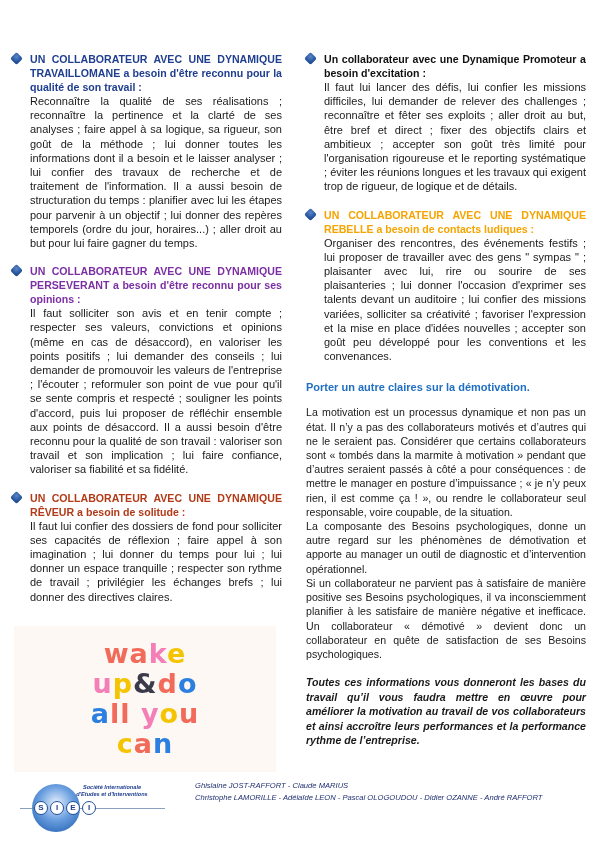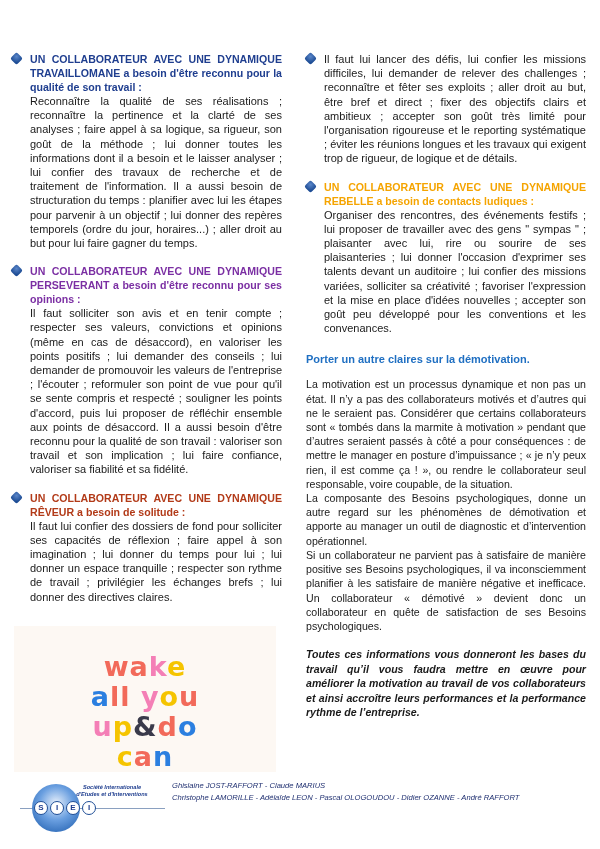--- a/index.html
+++ b/index.html
@@ -18,35 +18,35 @@
   .c-purple { color: #7b2fa3; }
   .c-red { color: #b23a18; }
   .c-black { color: #111111; }
   .c-orange { color: #f5a400; }
   .subtitle { font-weight: bold; color: #1f6fc2; font-size: 11px; margin: 18px 0 12px 0; }
   .para { font-size: 10.6px; line-height: 14.2px; text-align: justify; margin: 0; }
   .conclusion { font-weight: bold; font-style: italic; font-size: 10.6px; line-height: 14.6px;
                 text-align: justify; margin-top: 14px; }
   .poster { position: absolute; left: 14px; top: 626px; width: 262px; height: 146px;
             background: #fdf8f3; display: flex; flex-direction: column; align-items: center;
-            justify-content: flex-end; }
+            justify-content: center; }
   .poster .line { font-family: "DejaVu Sans", sans-serif; font-weight: bold; font-size: 27px;
                   line-height: 30px; letter-spacing: 1px; }
   .footer { position: absolute; left: 0; top: 780px; width: 600px; height: 60px; }
   .logo { position: absolute; left: 20px; top: 4px; width: 62px; height: 52px; }
   .logo-circle { position: absolute; left: 12px; top: 0; width: 48px; height: 48px; border-radius: 50%;
                  background: radial-gradient(circle at 50% 40%, #e8f0fb 0%, #6a9fe0 45%, #1656a8 100%); }
   .logo-line { position: absolute; left: 0; top: 24px; width: 145px; height: 1px; background: #8aa0c0; }
   .logo-letters { position: absolute; left: 14px; top: 17px; display: flex; gap: 2px; }
   .logo-letter { width: 12px; height: 12px; border-radius: 50%; background: #fff; color: #1f3e8f;
                  font-size: 8px; font-weight: bold; text-align: center; line-height: 12px;
                  border: 1px solid #1f4e96; }
   .company { position: absolute; left: 76px; top: 4px; font-size: 5.6px; font-style: italic;
              font-weight: bold; color: #1f3e8f; text-align: center; line-height: 7px; width: 72px; }
-  .authors { position: absolute; left: 172px; top: 0; font-size: 7.6px; font-style: italic;
+  .authors { position: absolute; left: 195px; top: 0; font-size: 7.6px; font-style: italic;
              color: #1f2f70; line-height: 12px; }
 </style>
 </head>
 <body>
 
 <div class="col col-left">
   <div class="section">
     <span class="bullet"></span>
     <div class="heading c-blue">UN COLLABORATEUR AVEC UNE DYNAMIQUE TRAVAILLOMANE a besoin d'être reconnu pour la qualité de son travail :</div>
     <div class="body">Reconnaître la qualité de ses réalisations ; reconnaître la pertinence et la clarté de ses analyses ; faire appel à sa logique, sa rigueur, son goût de la méthode ; lui donner toutes les informations dont il a besoin et le laisser analyser ; lui confier des travaux de recherche et de traitement de l'information. Il a aussi besoin de structuration du temps : planifier avec lui les étapes pour parvenir à un objectif ; lui donner des repères temporels (ordre du jour, horaires...) ; aller droit au but pour lui faire gagner du temps.</div>
@@ -61,33 +61,34 @@
     <div class="heading c-red">UN COLLABORATEUR AVEC UNE DYNAMIQUE RÊVEUR a besoin de solitude :</div>
     <div class="body">Il faut lui confier des dossiers de fond pour solliciter ses capacités de réflexion ; faire appel à son imagination ; lui donner du temps pour lui ; lui donner un espace tranquille ; respecter son rythme de travail ; privilégier les échanges brefs ; lui donner des directives claires.</div>
   </div>
 </div>
 
 <div class="poster">
   <div class="line">
     <span style="color:#f26a5a">w</span><span style="color:#f26a5a">a</span><span style="color:#f47fb6">k</span><span style="color:#f5c400">e</span>
   </div>
   <div class="line">
-    <span style="color:#2b7fe0">a</span><span style="color:#f26a5a">ll</span>&nbsp;<span style="color:#f47fb6">y</span><span style="color:#f5c400">o</span><span style="color:#f26a5a">u</span>
+    <span style="color:#f47fb6">u</span><span style="color:#f5c400">p</span><span style="color:#3a3a4a">&amp;</span><span style="color:#f26a5a">d</span><span style="color:#2b7fe0">o</span>
   </div>
   <div class="line">
-    <span style="color:#f47fb6">u</span><span style="color:#f5c400">p</span><span style="color:#3a3a4a">&amp;</span><span style="color:#f26a5a">d</span><span style="color:#2b7fe0">o</span>
+    <span style="color:#2b7fe0">a</span><span style="color:#f26a5a">ll</span>&nbsp;<span style="color:#f47fb6">y</span><span style="color:#f5c400">o</span><span style="color:#f26a5a">u</span>
   </div>
   <div class="line">
     <span style="color:#f5c400">c</span><span style="color:#f26a5a">a</span><span style="color:#2b7fe0">n</span>
   </div>
 </div>
 
 <div class="col col-right">
   <div class="section">
     <span class="bullet"></span>
+    <div class="heading c-black">Un collaborateur avec une Dynamique Promoteur a besoin d'excitation :</div>
     <div class="body">Il faut lui lancer des défis, lui confier les missions difficiles, lui demander de relever des challenges ; reconnaître et fêter ses exploits ; aller droit au but, être bref et direct ; fixer des objectifs clairs et ambitieux ; accepter son goût très limité pour l'organisation rigoureuse et le reporting systématique ; éviter les réunions longues et les travaux qui exigent trop de rigueur, de logique et de détails.</div>
   </div>
   <div class="section">
     <span class="bullet"></span>
     <div class="heading c-orange">UN COLLABORATEUR AVEC UNE DYNAMIQUE REBELLE a besoin de contacts ludiques :</div>
     <div class="body">Organiser des rencontres, des événements festifs ; lui proposer de travailler avec des gens " sympas " ; plaisanter avec lui, rire ou sourire de ses plaisanteries ; lui donner l'occasion d'exprimer ses talents devant un auditoire ; lui confier des missions variées, solliciter sa créativité ; favoriser l'expression et la mise en place d'idées nouvelles ; accepter son goût peu développé pour les conventions et les convenances.</div>
   </div>
   <div class="subtitle">Porter un autre claires sur la démotivation.</div>
   <p class="para">La motivation est un processus dynamique et non pas un état. Il n’y a pas des collaborateurs motivés et d’autres qui ne le seraient pas. Considérer que certains collaborateurs sont « tombés dans la marmite à motivation » pendant que d’autres seraient passés à côté a pour conséquences : de mettre le manager en posture d’impuissance ; « je n’y peux rien, il est comme ça ! », ou rendre le collaborateur seul responsable, voire coupable, de la situation.</p>
   <p class="para">La composante des Besoins psychologiques, donne un autre regard sur les phénomènes de démotivation et apporte au manager un outil de diagnostic et d’intervention opérationnel.</p>

